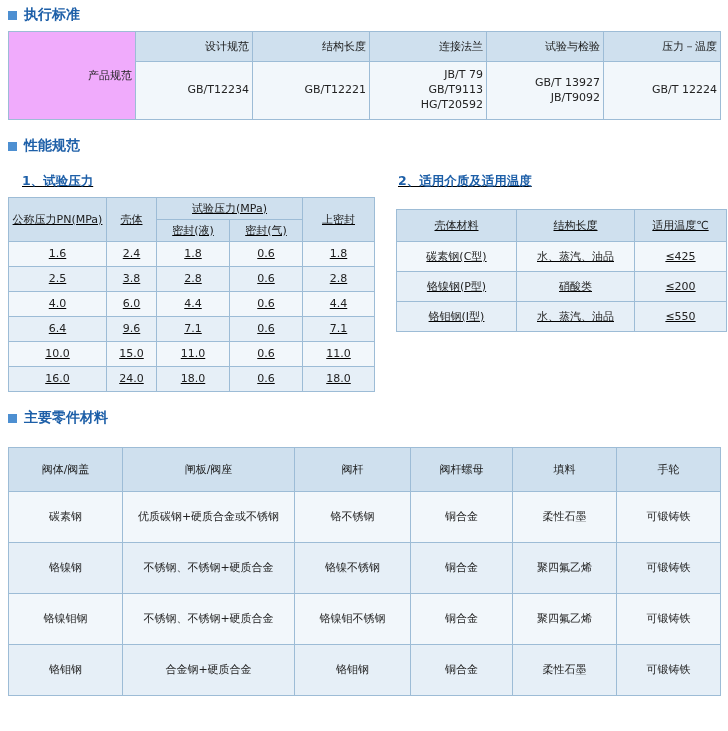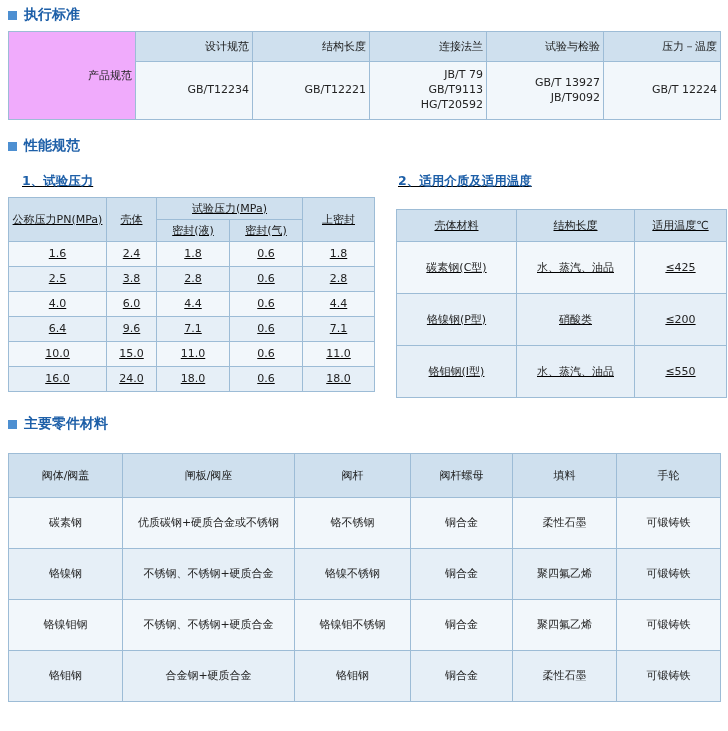--- a/index.html
+++ b/index.html
@@ -77,21 +77,21 @@
     text-decoration: underline;
   }
   .col-left { width: 366px; }
   .col-right { width: 330px; padding-left: 8px; }
 
   .t-press { width: 366px; margin-top: 7px; }
   .t-press td { height: 25px; }
   .t-press td.hdr { height: 22px; margin-left: 9px; }
 
   .t-media { width: 330px; margin-top: 19px; }
-  .t-media td { height: 52px; }
+  .t-media td { height: 30px; }
   .t-media td.hdr { height: 32px; }
 
   .t-parts { width: 712px; margin: 20px 0 0 8px; }
   .t-parts td { height: 51px; }
   .t-parts td.hdr { height: 44px; }
 
   .gap-lg { height: 17px; }
   .gap-md { height: 12px; }
   .gap-sm { height: 6px; }
 </style>

